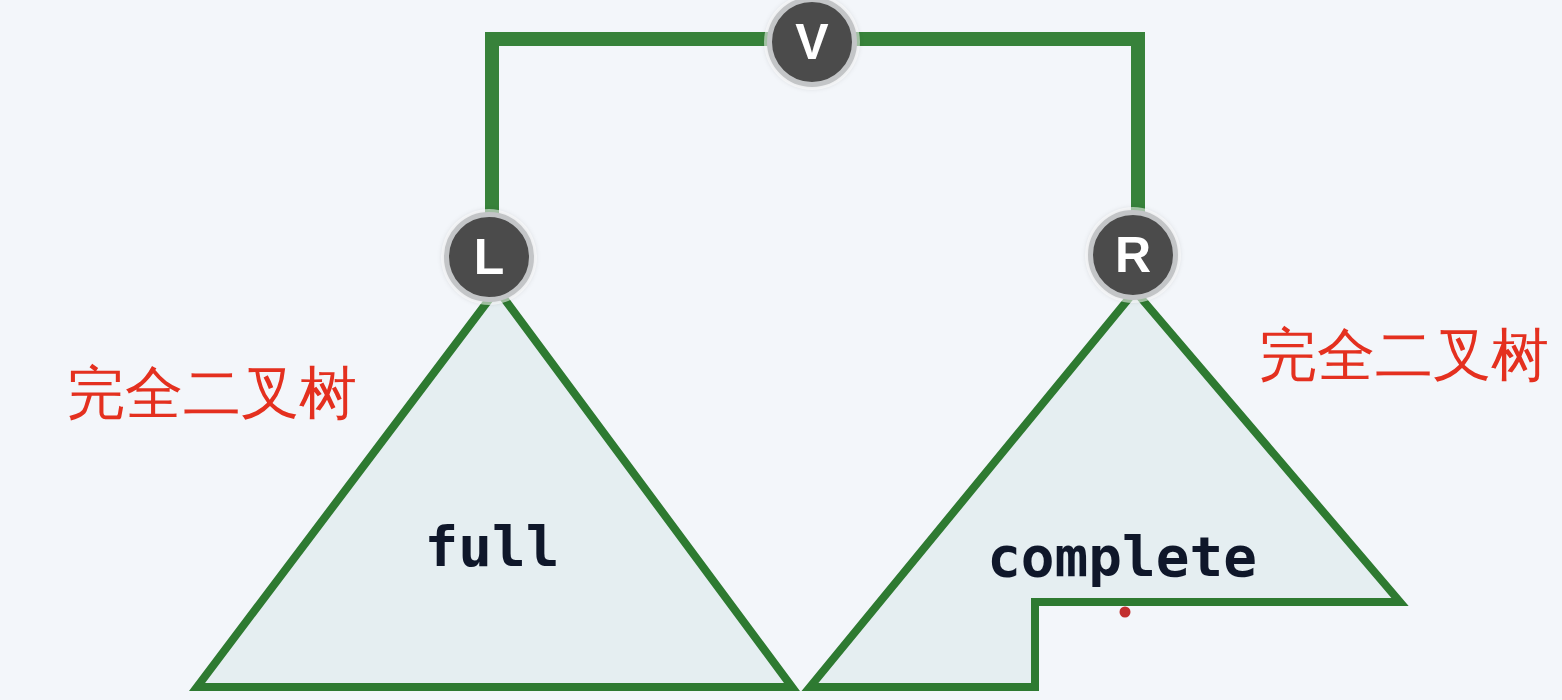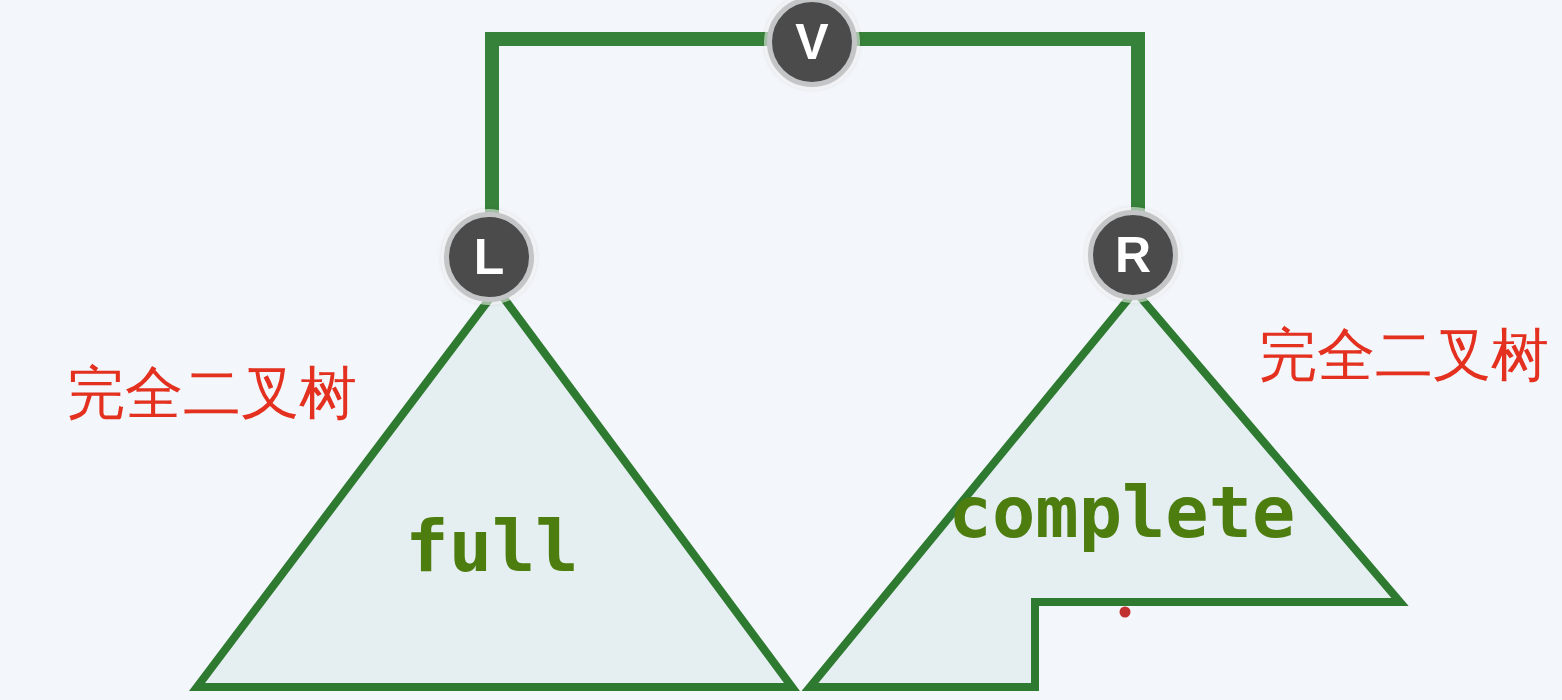--- a/index.html
+++ b/index.html
@@ -55,26 +55,26 @@
     box-shadow: 0 0 0 3px rgba(255,255,255,0.55), 0 0 6px rgba(0,0,0,0.25);
   }
   .node-v { left: 767px; top: -3px; }
   .node-l { left: 444px; top: 212px; }
   .node-r { left: 1088px; top: 210px; }
   .tree-label {
     position: absolute;
     transform: translate(-50%, -50%);
     font-family: "DejaVu Sans Mono", monospace;
     font-weight: bold;
-    font-size: 72px;
-    color: #4d7c0f;
+    font-size: 56px;
+    color: #0f172a;
     white-space: nowrap;
   }
   .tree-label-left  { left: 492px;  top: 546px; }
-  .tree-label-right { left: 1122px; top: 512px; }
+  .tree-label-right { left: 1122px; top: 556px; }
   .annotation {
     position: absolute;
     transform: translate(-50%, -50%);
     font-family: "Liberation Sans", sans-serif;
     font-size: 58px;
     color: #e4301f;
     white-space: nowrap;
   }
   .annotation-left  { left: 212px;  top: 394px; }
   .annotation-right { left: 1404px; top: 356px; }

